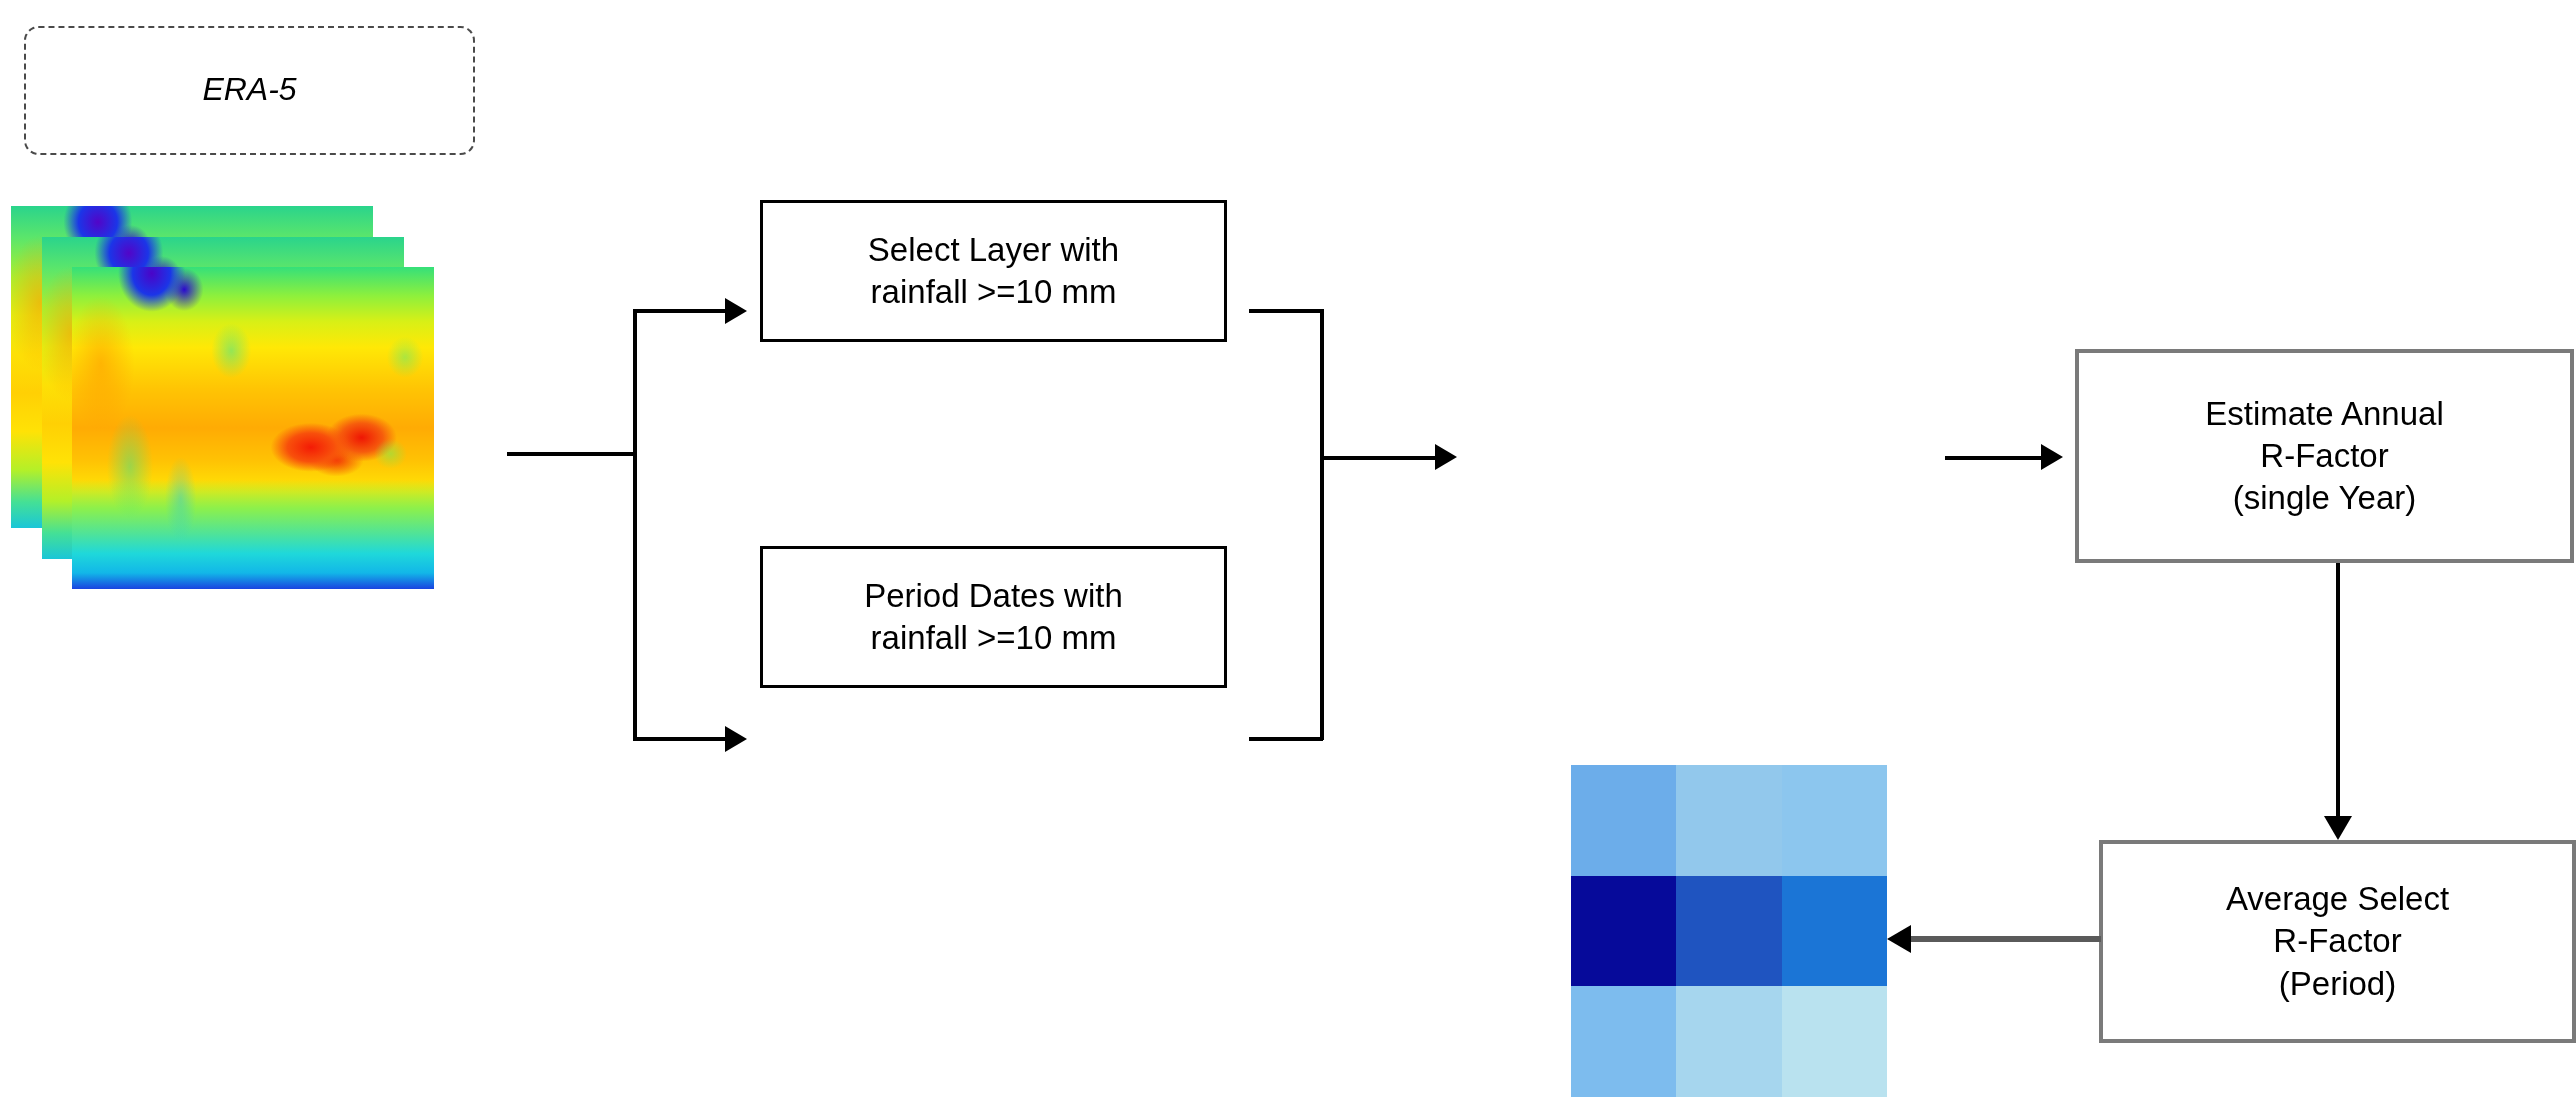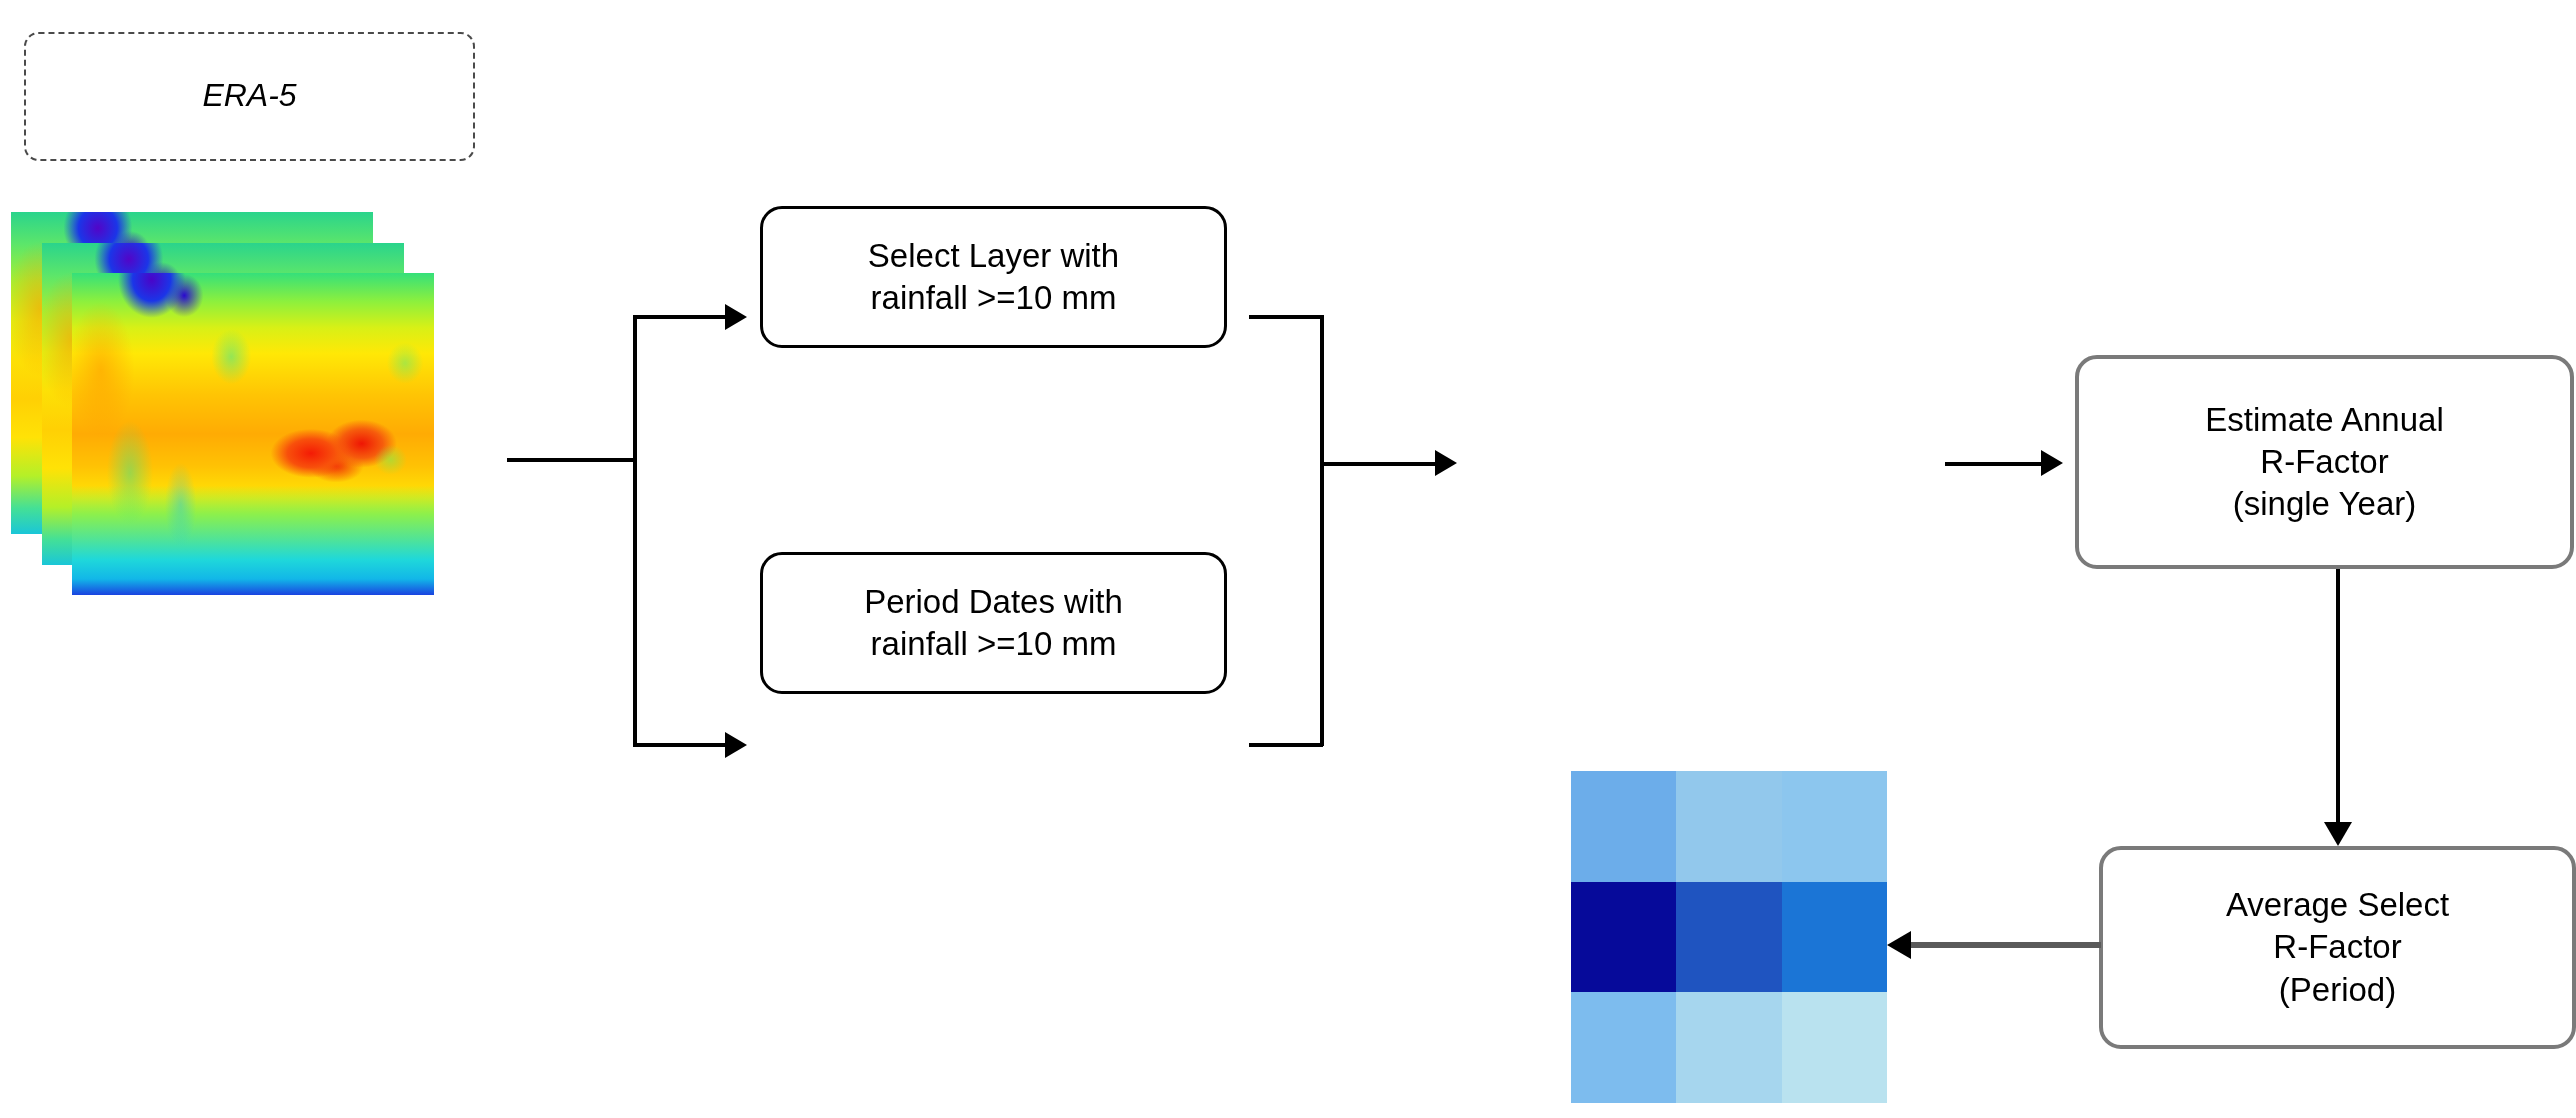--- a/index.html
+++ b/index.html
@@ -1,21 +1,21 @@
 <!DOCTYPE html>
 <html style="font-size:13px"><head>
 <meta charset="utf-8">
 <style>
   html,body{margin:0;padding:0;background:#ffffff;}
   body{
     width:2576px;height:1118px;position:relative;overflow:hidden;
     font-family:"Liberation Sans", sans-serif;
     -webkit-font-smoothing:antialiased;
   }
-  .canvas{position:absolute;left:0;top:14px;width:2576px;height:922px;}
+  .canvas{position:absolute;left:0;top:8px;width:2576px;height:922px;}
 
   
   .dashed-label{
     position:absolute;
     border:2.4px dashed #4a4a4a;
     border-radius:14.5px;
     background:#ffffff;
     display:flex;flex-direction:column;
     align-items:center;justify-content:center;
     box-sizing:border-box;
@@ -33,21 +33,21 @@
 
   
   .proc-box{
     position:absolute;
     background:#ffffff;
     box-sizing:border-box;
     display:flex;flex-direction:column;
     align-items:center;justify-content:center;
     text-align:center;
     color:#000;
-    font-size:33px;line-height:1.28;border-radius:22px;
+    font-size:33px;line-height:1.28;
   }
   .proc-box.thin{border:3.2px solid #000000;}
   .proc-box.thick{border:4.8px solid #7a7a7a;}
   .proc-box .ln{white-space:nowrap;}
 
   #box-select   {left:760px; top:192px;  width:467px; height:142px;}
   #box-count    {left:760px; top:538px;  width:467px; height:142px;}
   #box-apply    {left:1468px;top:380px;  width:477px; height:138px;}
   #box-estimate {left:2075px;top:341px;  width:499px; height:214px;}
   #box-average  {left:2099px;top:832px; width:477px; height:203px;}

